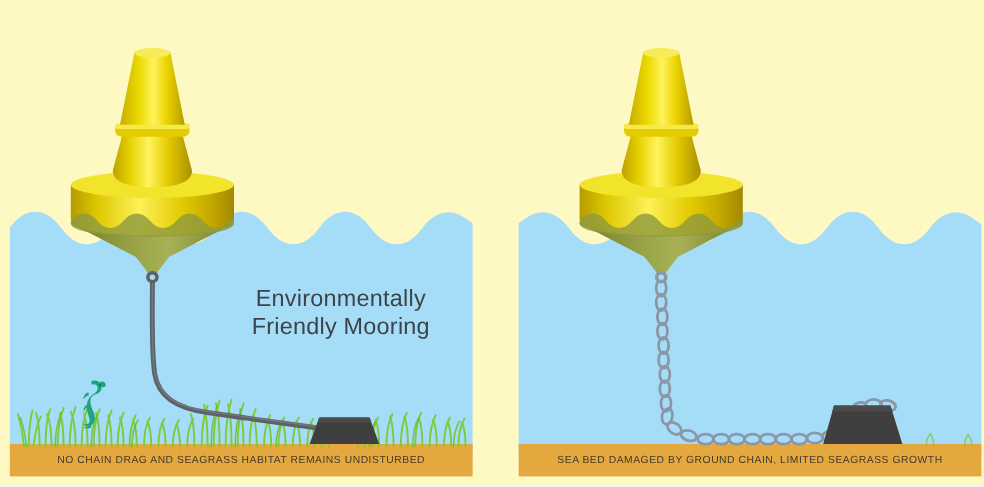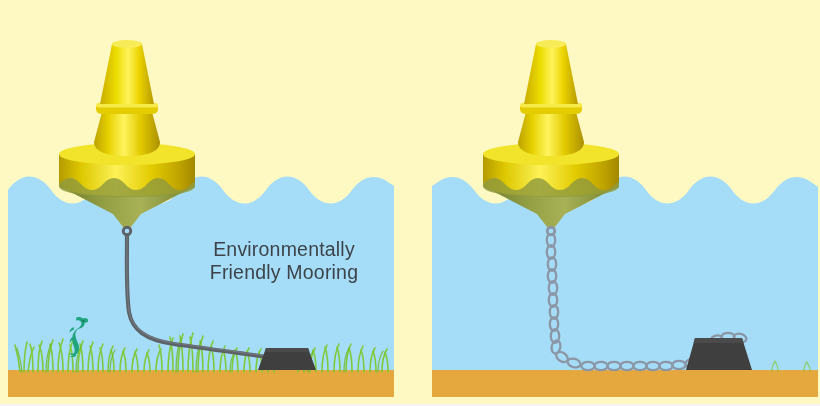--- a/index.html
+++ b/index.html
@@ -215,20 +215,21 @@
           <rect x="88" y="103" width="62" height="4.5" rx="2.2" fill="#f6ea4a"></rect>
 
           <path d="M104,44 C104,40 134,40 134,44 L146,104 L92,104 Z" fill="url(#gTopL)"></path>
           <ellipse cx="119" cy="44" rx="15" ry="4" fill="#f7ec57"></ellipse>
         </g>
       </svg>
 
       <div class="label" id="label-left"><span>Environmentally</span>
 <span>Friendly Mooring</span></div>
 
+      <div class="caption">NO CHAIN DRAG AND SEAGRASS HABITAT REMAINS UNDISTURBED</div>
     </div>
   </div>
 
   <div class="panel" id="panel-right">
     <div class="scene">
       <svg class="svgwrap" width="386" height="406" viewBox="0 0 386 406">
         <defs>
           <linearGradient id="gTopR" x1="0" y1="0" x2="1" y2="0">
             <stop offset="0" stop-color="#c9ab00"></stop>
             <stop offset="0.30" stop-color="#ecdc00"></stop>
@@ -349,16 +350,17 @@
           <path d="M94,112 L144,112 L152,142 C152,150 143,156 119,156
                    C95,156 86,150 86,142 Z" fill="url(#gBodyR)"></path>
           <rect x="88" y="103" width="62" height="11" rx="5" fill="#e3cc00"></rect>
           <rect x="88" y="103" width="62" height="4.5" rx="2.2" fill="#f6ea4a"></rect>
           <path d="M104,44 C104,40 134,40 134,44 L146,104 L92,104 Z" fill="url(#gTopR)"></path>
           <ellipse cx="119" cy="44" rx="15" ry="4" fill="#f7ec57"></ellipse>
         </g>
       </svg>
 
 
+      <div class="caption">SEA BED DAMAGED BY GROUND CHAIN, LIMITED SEAGRASS GROWTH</div>
     </div>
   </div>
 
 </div>
 
 </body></html>

